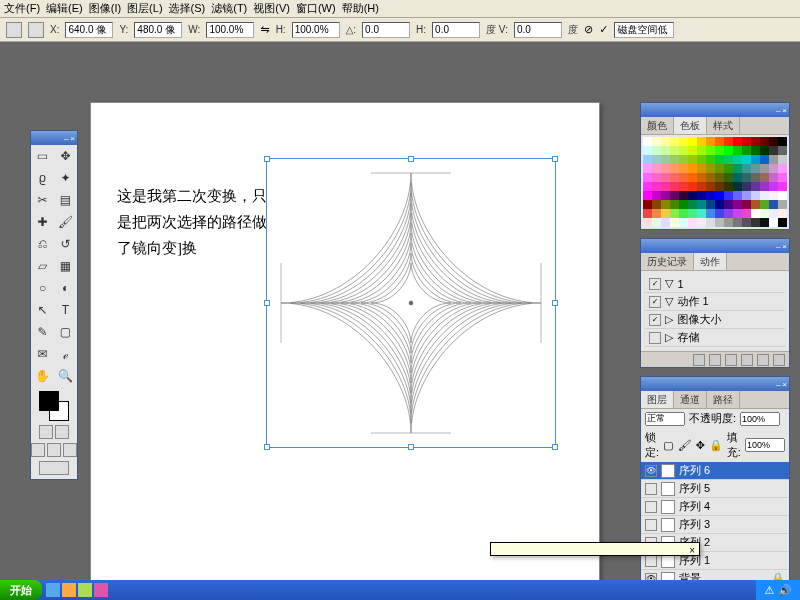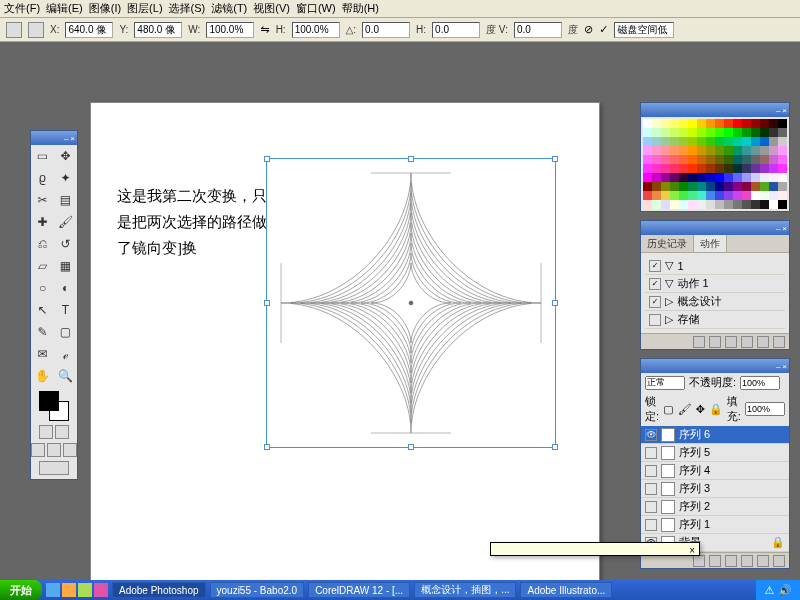--- a/index.html
+++ b/index.html
@@ -197,20 +197,25 @@
       </svg>
     </div>
   </div>
 
   <div class="palette-group">
 
     <div class="panel">
       <div class="panel-hdr">
           <span>–</span>
           <span>×</span>
+        </div>
+      <div class="panel-tabs">
+          <span>颜色</span>
+          <span class="active">色板</span>
+          <span>样式</span>
         </div>
       <div class="swatches">
           <div class="sw" style="background: rgb(255, 255, 255);"></div>
           <div class="sw" style="background: rgb(255, 255, 204);"></div>
           <div class="sw" style="background: rgb(255, 255, 153);"></div>
           <div class="sw" style="background: rgb(255, 255, 102);"></div>
           <div class="sw" style="background: rgb(255, 255, 51);"></div>
           <div class="sw" style="background: rgb(255, 255, 0);"></div>
           <div class="sw" style="background: rgb(255, 204, 0);"></div>
           <div class="sw" style="background: rgb(255, 153, 0);"></div>
@@ -385,21 +390,21 @@
             <span>1</span>
           </div>
           <div class="hist-row">
             <div class="chk">✓</div>
             <span>▽</span>
             <span>动作 1</span>
           </div>
           <div class="hist-row">
             <div class="chk">✓</div>
             <span>▷</span>
-            <span>概念设计</span>
+            <span>图像大小</span>
           </div>
           <div class="hist-row">
             <div class="chk"></div>
             <span>▷</span>
             <span>存储</span>
           </div>
         </div>
       <div class="panel-footer">
         <span></span>
           <span></span>
@@ -407,20 +412,25 @@
           <span></span>
           <span></span>
           <span></span>
       </div>
     </div>
 
     <div class="panel">
       <div class="panel-hdr">
           <span>–</span>
           <span>×</span>
+        </div>
+      <div class="panel-tabs">
+          <span class="active">图层</span>
+          <span>通道</span>
+          <span>路径</span>
         </div>
       <div class="layer-opts">
         <input value="正常" style="">
         <span>不透明度:</span>
         <input value="100%" style="">
       </div>
       <div class="layer-opts">
         <span>锁定:</span>
         <span>▢</span>
         <span>🖌</span>
@@ -486,24 +496,17 @@
 </div>
 
 <div class="taskbar">
   <div class="start">开始</div>
   <div style="display:flex;gap:2px;margin-left:4px">
     <span style="width:14px;height:14px;background:#5ae">  </span>
     <span style="width:14px;height:14px;background:#fa4">  </span>
     <span style="width:14px;height:14px;background:#ad5">  </span>
     <span style="width:14px;height:14px;background:#d5a">  </span>
   </div>
-  <div style="display:flex">
-      <div class="task active">Adobe Photoshop</div>
-      <div class="task">youzi55 - Babo2.0</div>
-      <div class="task">CorelDRAW 12 - [...</div>
-      <div class="task">概念设计，插图，...</div>
-      <div class="task">Adobe Illustrato...</div>
-    </div>
   <div class="tray">
     <span>⚠</span>
     <span>🔊</span>
   </div>
 </div>
 
 </body></html>

